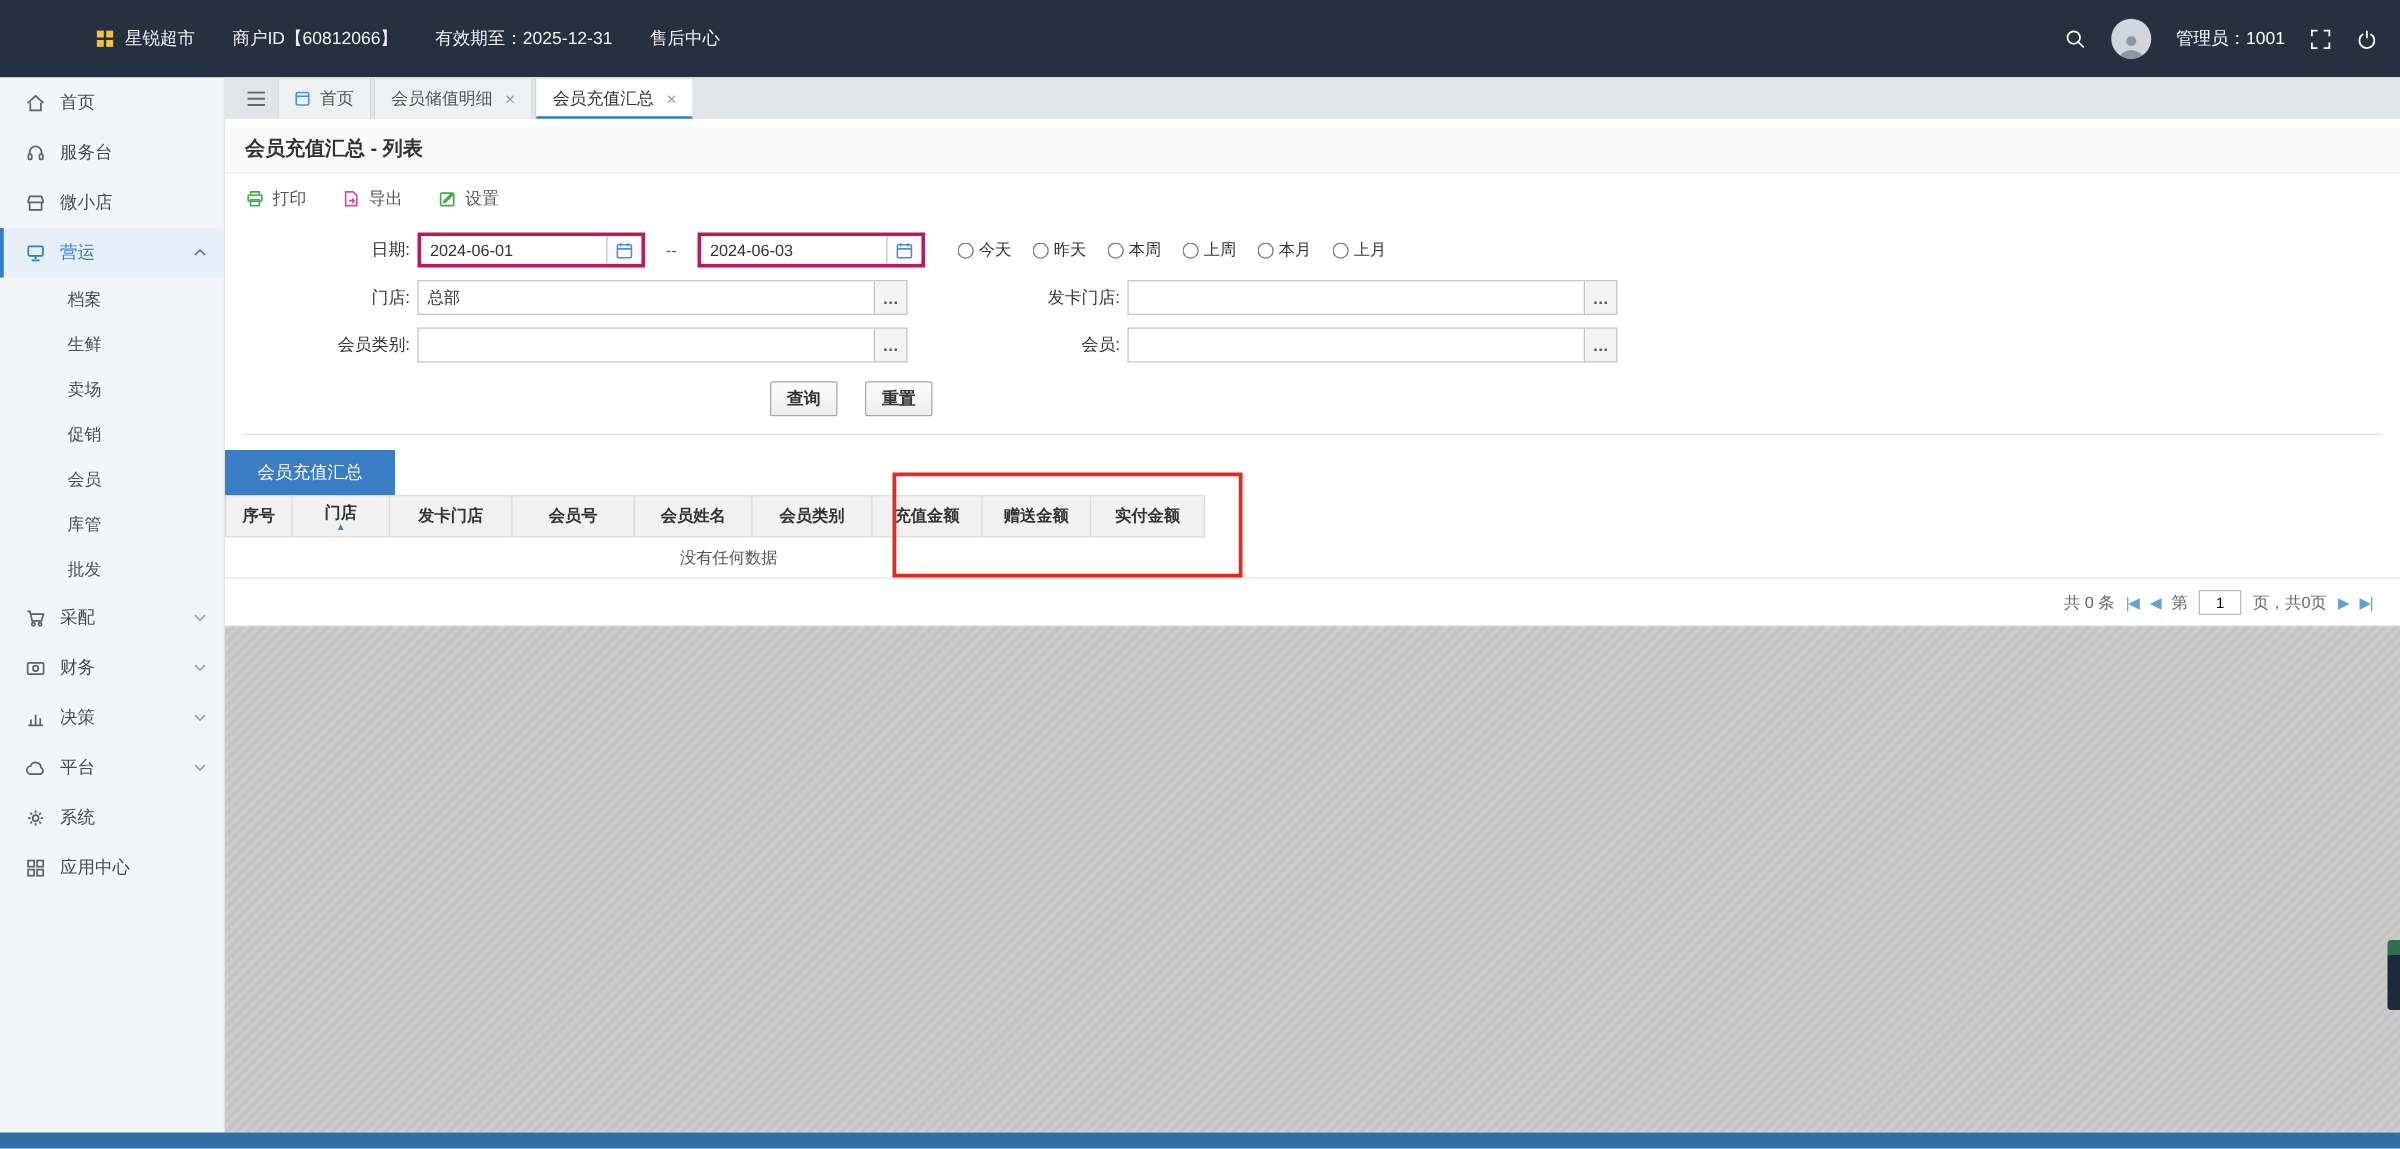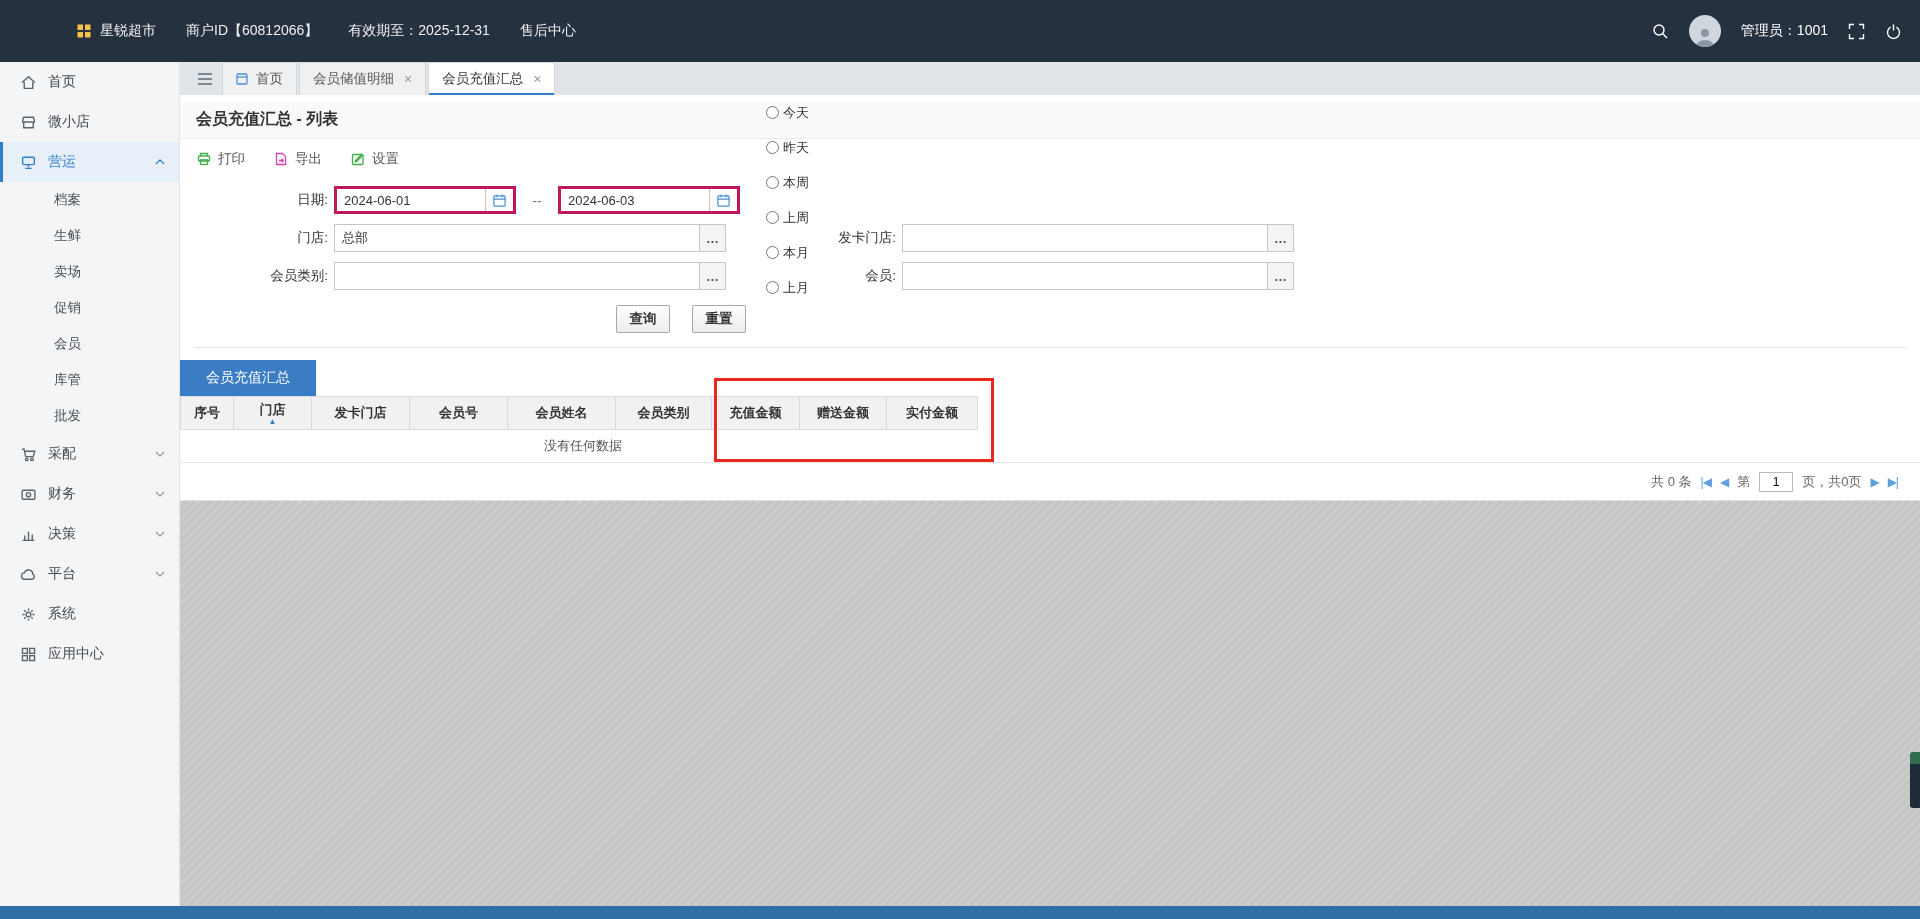--- a/index.html
+++ b/index.html
@@ -42,38 +42,38 @@
   .tool { display:flex; align-items:center; gap:6px; font-size:13.5px; color:#555; cursor:pointer; }
 
   .filters { padding:2px 16px 0; flex:none; font-size:13.5px; }
   .frow { display:flex; align-items:center; height:38px; }
   .flabel { width:138px; text-align:right; padding-right:6px; color:#333; flex:none; }
   .flabel2 { width:176px; text-align:right; padding-right:6px; color:#333; flex:none; }
   .datebox { display:flex; width:182px; height:28px; border:3px solid #be185d; background:#fff; }
   .datebox input { flex:1; min-width:0; border:none; outline:none; padding:0 7px; font-size:13px; font-family:inherit; color:#333; }
   .calbtn { width:28px; flex:none; display:flex; align-items:center; justify-content:center; border-left:1px solid #c6c6c6; background:#fbfbfb; cursor:pointer; }
   .datesep { width:42px; text-align:center; color:#666; }
-  .radios { display:flex; align-items:center; gap:17px; margin-left:26px; font-size:13px; color:#333;flex-direction:column; }
+  .radios { display:flex; align-items:center; gap:17px; margin-left:26px; font-size:13px; color:#333; }
   .radios label { display:flex; align-items:center; gap:4px; cursor:pointer; }
   .lookup { display:flex; width:392px; height:28px; }
   .lookup input { flex:1; min-width:0; border:1px solid #c6c6c6; border-right:none; outline:none; padding:0 7px; font-size:13px; font-family:inherit; color:#333; }
   .morebtn { width:27px; flex:none; border:1px solid #c6c6c6; background:#f4f4f4; color:#555; font-weight:bold; font-size:13px; cursor:pointer; display:flex; align-items:center; justify-content:center; }
 
   .btnrow { display:flex; gap:22px; padding-left:436px; margin:10px 0 14px; flex:none; }
   .btn { width:54px; height:28px; border:1px solid #a8a8a8; border-radius:2px; background:linear-gradient(#fdfdfd,#ededed); font-size:13.5px; font-weight:bold; color:#333; cursor:pointer; font-family:inherit; }
 
   .hdiv { border-top:1px solid #e2e2e2; margin:0 14px; flex:none; }
 
   .results { position:relative; margin-top:12px; flex:none; }
   .subtab { width:136px; height:36px; background:#3b7dc4; color:#fff; font-size:14px; display:flex; align-items:center; justify-content:center; cursor:pointer; }
   .ghead { display:flex; }
   .gcell { height:34px; background:#f1f1f1; border:1px solid #dcdcdc; margin-left:-1px; display:flex; flex-direction:column; align-items:center; justify-content:center; font-size:13px; font-weight:bold; color:#333; cursor:pointer; }
   .gcell:first-child { margin-left:0; }
   .gcell:nth-child(1){width:54px}.gcell:nth-child(2){width:79px}.gcell:nth-child(3){width:99px}
-  .gcell:nth-child(4){width:99px}.gcell:nth-child(5){width:109px}.gcell:nth-child(6){width:97px}
+  .gcell:nth-child(4){width:99px}.gcell:nth-child(5){width:95px}.gcell:nth-child(6){width:97px}
   .gcell:nth-child(7){width:89px}.gcell:nth-child(8){width:88px}.gcell:nth-child(9){width:92px}
   .sortmark { font-size:8px; color:#2f7ec7; line-height:6px; }
   .emptyrow { width:806px; height:32px; display:flex; align-items:center; justify-content:center; font-size:13px; color:#555; }
   .rowline { border-bottom:1px solid #e8e8e8; }
   .pager { height:38px; display:flex; align-items:center; justify-content:flex-end; gap:9px; padding-right:22px; font-size:13px; color:#666; border-bottom:1px solid #e5e5e5; }
   .pg-ic { color:#5ea0dc; cursor:pointer; font-size:12px; letter-spacing:-1px; }
   .pg-input { width:34px; height:20px; border:1px solid #bbb; text-align:center; font-size:12px; font-family:inherit; outline:none; }
   .annot { position:absolute; left:534px; top:18px; width:280px; height:84px; border:3px solid #e8281e; z-index:5; pointer-events:none; }
 
   .graybg { flex:1; background:#c9c9ca;
@@ -123,20 +123,28 @@
   </div>
 </div>
 
 <div class="sidebar">
   <div class="side-item">
     <svg class="ic16" viewBox="0 0 16 16" fill="none" stroke="#5c646b" stroke-width="1.3">
         <path d="M2 8 8 2.5 14 8"></path>
         <path d="M4 7.5V13.5h8V7.5"></path>
       </svg>
     <span>首页</span>
+  </div>
+  <div class="side-item">
+    <svg class="ic16" viewBox="0 0 16 16" fill="none" stroke="#5c646b" stroke-width="1.3">
+        <path d="M3.5 9V7.5a4.5 4.5 0 0 1 9 0V9"></path>
+        <rect x="2.5" y="8.7" width="2.6" height="4" rx="1"></rect>
+        <rect x="10.9" y="8.7" width="2.6" height="4" rx="1"></rect>
+      </svg>
+    <span>服务台</span>
   </div>
   <div class="side-item">
     <svg class="ic16" viewBox="0 0 16 16" fill="none" stroke="#5c646b" stroke-width="1.3">
         <path d="M2.5 6 3.5 3h9l1 3v1.5h-11z"></path>
         <path d="M3.5 7.5V13h9V7.5"></path>
       </svg>
     <span>微小店</span>
   </div>
   <div class="side-item active">
     <svg class="ic16" viewBox="0 0 16 16" fill="none" stroke="#2f7ec7" stroke-width="1.3">

